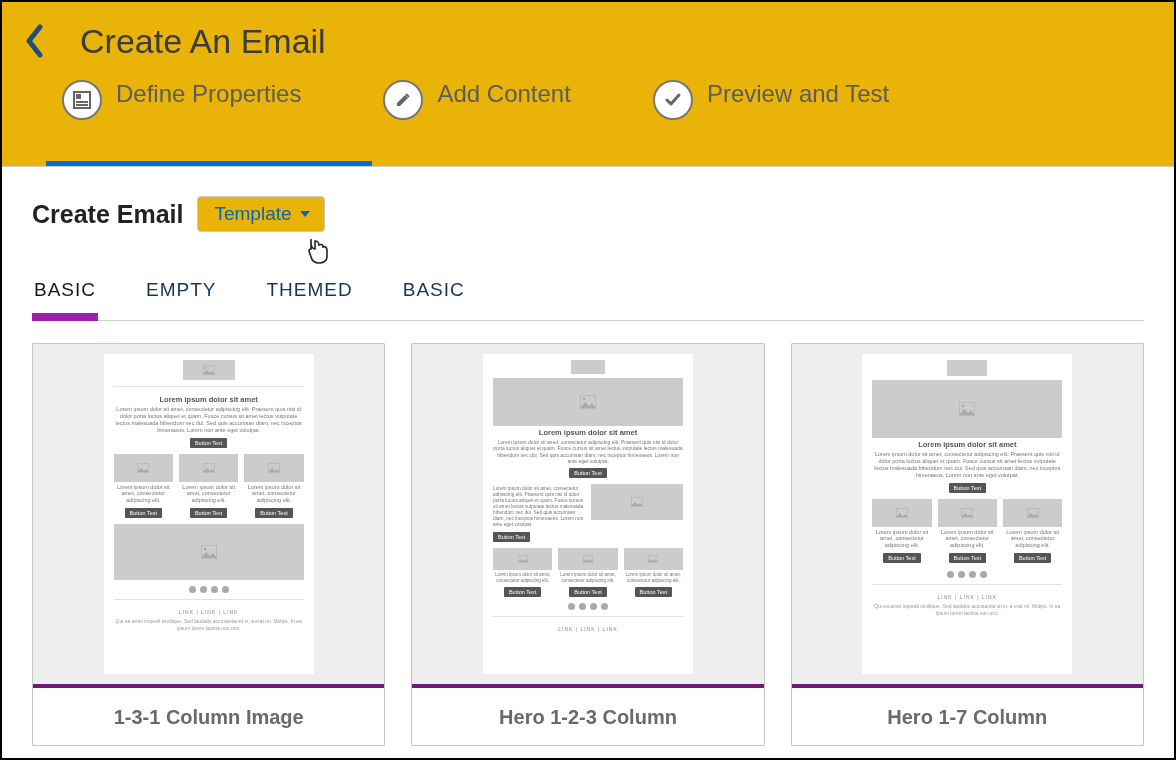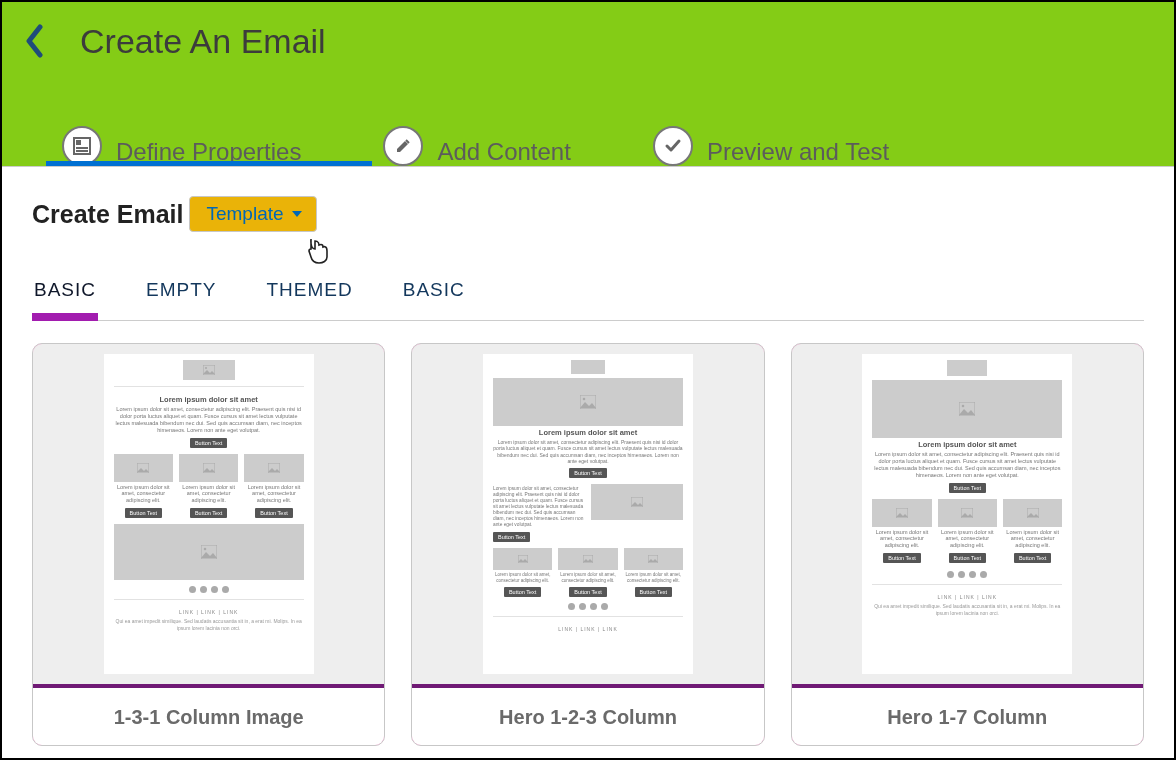--- a/index.html
+++ b/index.html
@@ -1,46 +1,46 @@
 <!DOCTYPE html>
 <html><head>
 <meta charset="utf-8">
 <style>
   * { box-sizing: border-box; margin: 0; padding: 0; }
   html, body { width: 1176px; height: 760px; font-family: Arial, Helvetica, sans-serif; background: #fff; }
   .frame { width: 1176px; height: 760px; border: 2px solid #000; position: relative; background:#fff; overflow:hidden; }
 
   
-  .header { background: #84cc16; border-bottom: 1px solid #ccc; }
+  .header { background: #eab308; border-bottom: 1px solid #ccc; }
   .title-row { display: flex; align-items: center; height: 78px; padding: 0 20px; }
   .back { width: 26px; height: 40px; display:flex; align-items:center; justify-content:center; margin-right: 32px; cursor:pointer; }
   .page-title { font-size: 34px; font-weight: 400; color: #3c3c3c; }
 
   
   .steps { display: flex; align-items: center; height: 86px; padding: 0 30px; gap: 0; position:relative; }
-  .step { display: flex; align-items: flex-end; gap: 14px; padding: 0 30px; height: 86px; cursor:pointer; }
+  .step { display: flex; align-items: flex-start; gap: 14px; padding: 0 30px; height: 86px; cursor:pointer; }
   .step-circle { width: 40px; height: 40px; border: 2px solid #777; border-radius: 50%; background:#fff; display:flex; align-items:center; justify-content:center; color:#666; }
   .step-label { font-size: 24px; color: #5c5c5c; }
   .step-underline { position:absolute; left:44px; bottom:0; width:326px; height:5px; background:#0070d2; }
 
   
   .body { padding: 22px 30px 0 30px; }
-  .section-row { display:flex; align-items:center; gap:6px; height:50px; }
+  .section-row { display:flex; align-items:center; gap:14px; height:50px; }
   .section-title { font-size:25px; font-weight:700; color:#222; }
   .tpl-dropdown { border:1px solid #c7c7c7; border-radius:4px; background:#eab308; color:#0168b5; font-size:19px; font-weight:500; padding:6px 14px 6px 16px; display:flex; align-items:center; gap:8px; cursor:pointer; }
   .cursor { position:absolute; left:305px; top:235px; pointer-events:none; }
 
   
   .tabs { display:flex; gap:46px; margin-top:30px; border-bottom:1px solid #ccc; padding-left:0; }
   .tab { font-size:19px; letter-spacing:1px; color:#13375c; padding:10px 2px 12px 2px; cursor:pointer; font-weight:400; }
   .tab.active { color:#0f172a; border-bottom:8px solid #a21caf; margin-bottom:-1px; font-weight:500;}
 
   
   .cards { display:flex; gap:26px; margin-top:22px; }
-  .card { width:356px; border:1px solid #c7c7c7; border-radius:10px; background:#f9a8d4; display:flex; flex-direction:column; cursor:pointer; overflow:hidden; }
+  .card { width:356px; border:1px solid #c7c7c7; border-radius:1px; background:#f9a8d4; display:flex; flex-direction:column; cursor:pointer; overflow:hidden; }
   .card-canvas { height:340px; background:#eee; padding:10px; }
   .tpl-page { background:#fff; width:210px; margin:0 auto; height:100%; padding:6px 10px 8px 10px; display:flex; flex-direction:column; align-items:center; font-family: Arial, sans-serif; }
   .card-footer { background:#fff; border-top:4px solid #701a75; text-align:center; padding:18px 0 16px 0; font-size:20px; font-weight:600; color:#6a6a6a; }
 
   
   .logo-box { width:52px; height:20px; background:#ccc; display:flex; align-items:center; justify-content:center; color:#aaa; }
   .hr { width:100%; height:1px; background:#e2e2e2; margin:6px 0;}
   .h { font-size:7.5px; font-weight:700; color:#555; margin-top:2px; text-align:center;}
   .p { font-size:5.5px; color:#777; line-height:1.25; text-align:center; margin-top:2px; }
   .btn { background:#555; color:#fff; font-size:5.5px; padding:2px 5px; border-radius:1px; display:inline-block; margin-top:4px;}

